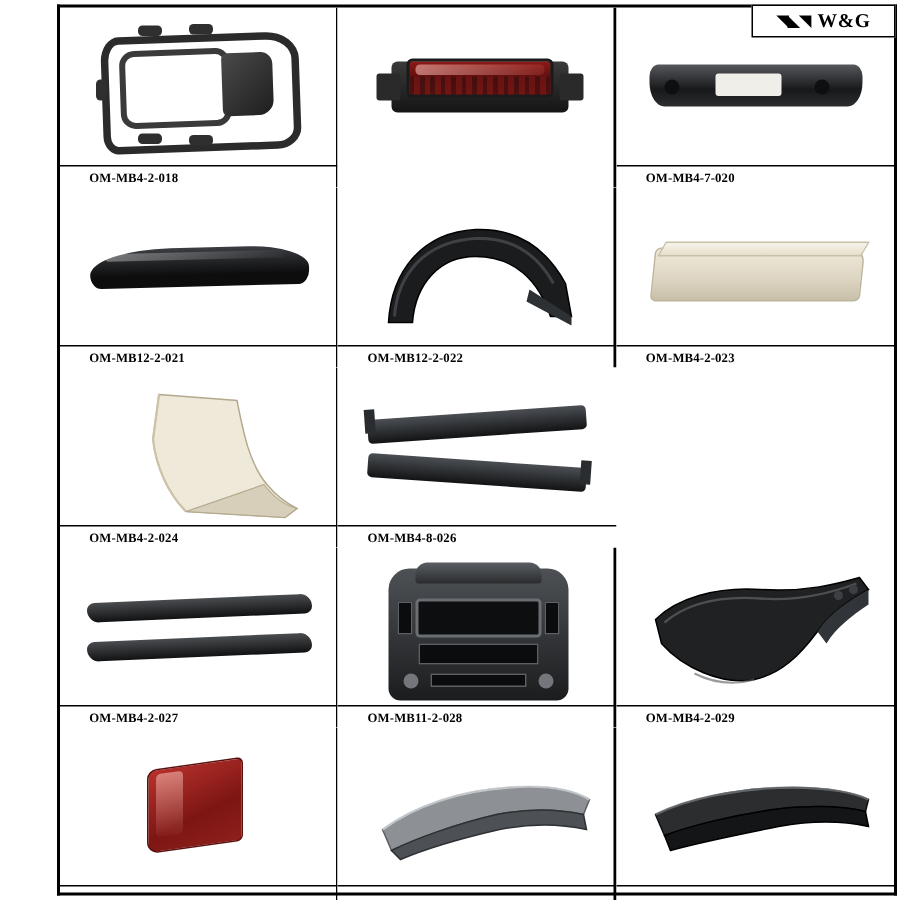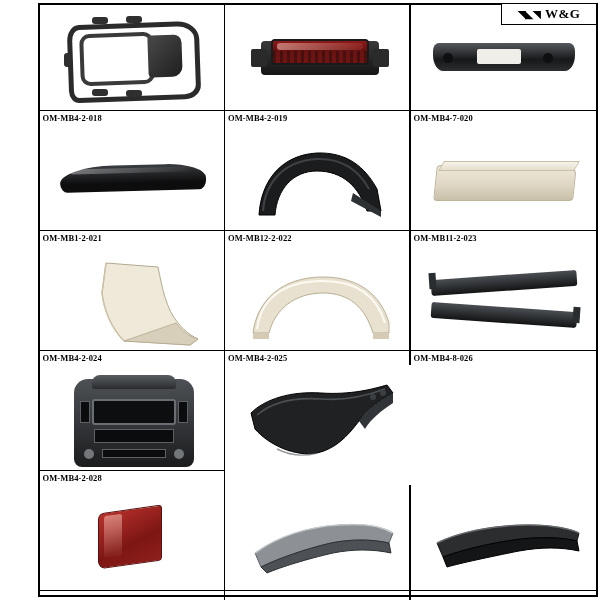--- a/index.html
+++ b/index.html
@@ -117,21 +117,21 @@
     position: relative;
     overflow: hidden;
   }
   .cell-label {
     height: 14px;
     border-top: 1.3px solid #000;
     font-family: "Liberation Serif", serif;
     font-size: 8.5px;
     font-weight: bold;
     color: #000;
-    padding-left: 3px;
+    padding-left: 20px;
     line-height: 14px;
     white-space: nowrap;
     letter-spacing: 0.1px;
   }
 
   
   .art {
     position: absolute;
   }
 
@@ -373,21 +373,20 @@
 
       <div class="cell">
         <div class="cell-art">
           <div class="art lamp-base"></div>
           <div class="art lamp-ear" style="left:26px;top:44px;width:16px;height:18px;"></div>
           <div class="art lamp-ear" style="left:148px;top:44px;width:16px;height:18px;"></div>
           <div class="art lamp-lens"></div>
           <div class="art lamp-grid"></div>
           <div class="art lamp-hi"></div>
         </div>
-        <div class="cell-label">OM-MB4-2-019</div>
         <div class="cell-divider-v"></div>
       </div>
 
       <div class="cell">
         <div class="cell-art">
           <div class="art trim020"></div>
           <div class="art trim020-plate"></div>
           <div class="art trim020-notch" style="left:32px;top:48px;width:10px;height:10px;"></div>
           <div class="art trim020-notch" style="left:132px;top:48px;width:10px;height:10px;"></div>
         </div>
@@ -395,21 +394,21 @@
       </div>
     </div>
 
     <div class="row">
 
       <div class="cell">
         <div class="cell-art">
           <div class="art garnish021"></div>
           <div class="art garnish021-hi"></div>
         </div>
-        <div class="cell-label">OM-MB1-2-021</div>
+        <div class="cell-label">OM-MB12-2-021</div>
         <div class="cell-divider-v"></div>
       </div>
 
       <div class="cell">
         <div class="cell-art">
           <div class="art arch022">
             <svg viewBox="0 0 130 80">
               <path d="M4,74 C6,40 26,14 62,12 C92,11 110,26 122,48 L126,70 L112,70 C104,46 88,30 62,30 C38,30 22,48 20,74 Z" fill="#1b1c1d" stroke="#000" stroke-width="1"></path>
               <path d="M8,70 C10,42 28,20 62,18 C88,17 104,30 114,48" fill="none" stroke="#5d6165" stroke-width="2" opacity="0.55"></path>
               <path d="M98,52 L126,70 L126,76 L96,60 Z" fill="#2e3134"></path>
@@ -418,98 +417,93 @@
         </div>
         <div class="cell-label">OM-MB12-2-022</div>
         <div class="cell-divider-v"></div>
       </div>
 
       <div class="cell">
         <div class="cell-art">
           <div class="art panel023"></div>
           <div class="art panel023-top"></div>
         </div>
-        <div class="cell-label">OM-MB11-2-023</div>
+        <div class="cell-label">OM-MB4-2-023</div>
       </div>
     </div>
 
     <div class="row">
 
       <div class="cell">
         <div class="cell-art">
           <div class="art fender024">
             <svg viewBox="0 0 136 92">
               <path d="M40,6 L92,10 C96,30 100,52 112,66 C120,76 128,80 132,82 L124,88 L58,84 C46,72 38,54 36,36 Z" fill="#efe9da" stroke="#b3a98f" stroke-width="1"></path>
               <path d="M40,6 L36,36 C38,54 46,72 58,84" fill="none" stroke="#cdc3a8" stroke-width="1.5"></path>
               <path d="M58,84 L124,88 L132,82 C124,80 116,74 110,66 Z" fill="#d8cfba" stroke="#b3a98f" stroke-width="0.8"></path>
             </svg>
           </div>
         </div>
         <div class="cell-label">OM-MB4-2-024</div>
         <div class="cell-divider-v"></div>
       </div>
 
-      <div class="cell">
-        <div class="cell-art">
-          <div class="art arch025">
-            <svg viewBox="0 0 148 76">
-              <path d="M6,66 C10,34 34,10 76,10 C112,10 134,28 142,56 L142,66 L126,66 C118,40 102,26 76,26 C48,26 28,42 22,66 Z" fill="#e8e1cf" stroke="#b9af95" stroke-width="1"></path>
-              <path d="M10,62 C14,32 36,14 76,14 C110,14 130,30 138,56" fill="none" stroke="#fffdf6" stroke-width="2" opacity="0.9"></path>
-              <path d="M6,66 L22,66 L22,72 L6,72 Z" fill="#d5cbb4"></path>
-              <path d="M126,66 L142,66 L142,72 L126,72 Z" fill="#d5cbb4"></path>
-            </svg>
-          </div>
-        </div>
-        <div class="cell-label">OM-MB4-2-025</div>
-        <div class="cell-divider-v"></div>
-      </div>
 
       <div class="cell">
         <div class="cell-art">
           <div class="art strip026a"></div>
           <div class="art strip026b"></div>
           <div class="art strip026-cap" style="left:18px;top:28px;transform:rotate(-4deg);"></div>
           <div class="art strip026-cap" style="left:162px;top:62px;transform:rotate(4deg);"></div>
         </div>
         <div class="cell-label">OM-MB4-8-026</div>
       </div>
     </div>
 
     <div class="row">
 
+      <div class="cell">
+        <div class="cell-art">
+          <div class="art mold027a"></div>
+          <div class="art mold027b"></div>
+        </div>
+        <div class="cell-label">OM-MB4-2-027</div>
+        <div class="cell-divider-v"></div>
+      </div>
 
       <div class="cell">
         <div class="cell-art">
           <div class="art console028"></div>
           <div class="art console028-top"></div>
           <div class="art console028-screen"></div>
           <div class="art console028-vent" style="left:40px;top:36px;width:10px;height:22px;"></div>
           <div class="art console028-vent" style="left:138px;top:36px;width:10px;height:22px;"></div>
           <div class="art console028-vent" style="left:54px;top:64px;width:80px;height:14px;"></div>
           <div class="art console028-knob" style="left:44px;top:84px;width:10px;height:10px;"></div>
           <div class="art console028-knob" style="left:134px;top:84px;width:10px;height:10px;"></div>
           <div class="art console028-vent" style="left:62px;top:84px;width:64px;height:9px;"></div>
         </div>
-        <div class="cell-label">OM-MB4-2-028</div>
+        <div class="cell-label">OM-MB11-2-028</div>
         <div class="cell-divider-v"></div>
       </div>
 
       <div class="cell">
         <div class="cell-art">
           <div class="art liner029">
             <svg viewBox="0 0 150 84">
               <path d="M4,30 C18,16 44,8 74,10 C104,12 126,6 140,2 L146,10 C132,18 120,26 112,38 C100,54 88,66 70,70 C48,74 22,62 8,46 Z" fill="#1f2123" stroke="#000" stroke-width="1"></path>
               <path d="M10,32 C24,20 46,14 74,16 C100,18 122,12 138,6" fill="none" stroke="#6b6f73" stroke-width="1.6" opacity="0.6"></path>
               <path d="M112,38 C120,26 132,18 146,10 L146,20 C134,28 124,36 118,46 Z" fill="#31353a"></path>
               <path d="M30,66 C42,72 56,74 70,70" fill="none" stroke="#55595d" stroke-width="1.4" opacity="0.6"></path>
               <circle cx="126" cy="14" r="3" fill="#3c4044"></circle>
               <circle cx="136" cy="10" r="3" fill="#3c4044"></circle>
             </svg>
           </div>
         </div>
+        <div class="cell-label">OM-MB4-2-029</div>
       </div>
     </div>
 
     <div class="row">
 
       <div class="cell">
         <div class="cell-art">
           <div class="art lens030"></div>
           <div class="art lens030-hi"></div>
         </div>

